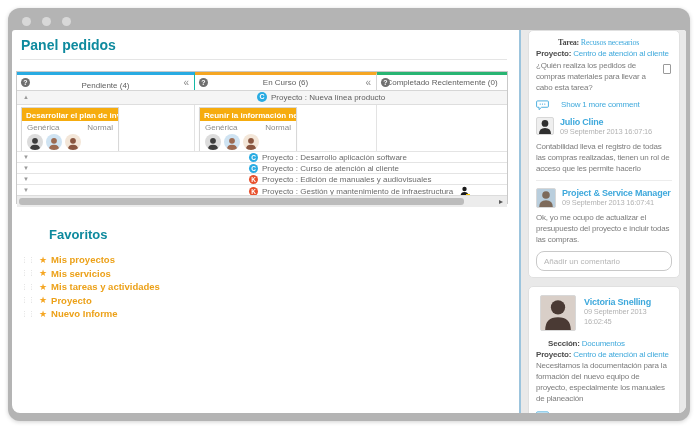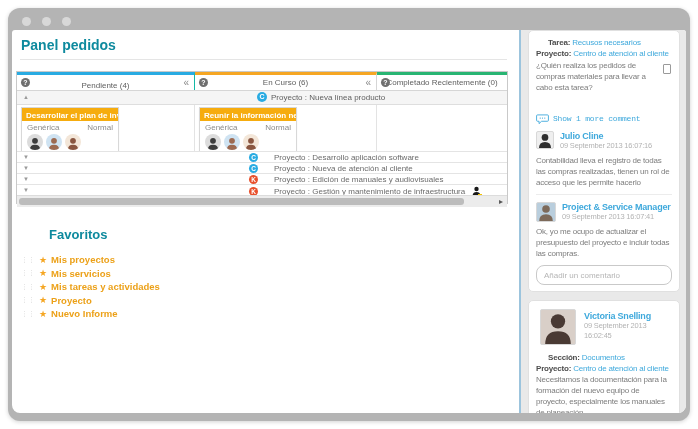--- a/index.html
+++ b/index.html
@@ -74,21 +74,21 @@
   .av { width:16px; height:16px; border-radius:50%; overflow:hidden; flex:none; display:flex; align-items:flex-end; justify-content:center; }
   .av svg { width:12px; height:13px; display:block; }
   .av-a { background:#dcdcdc; color:#3c3c3c; }
   .av-b { background:#cfe3f2; color:#9c6a52; }
   .av-c { background:#f3e6d8; color:#8a5640; }
 
   .prow { position:relative; height:11px; border-top:1px solid #e4e4e4; background:#fff; }
   .prow .tri { top:2px; }
   .prow-badge { position:absolute; left:232px; top:1px; display:flex; align-items:center; gap:4px; }
   .prow-badge .b-circle { width:9px; height:9px; line-height:9px; font-size:6.5px; }
-  .prow-label { color:#6b6b6b; font-size:8px; white-space:nowrap;margin-left:12px; }
+  .prow-label { color:#6b6b6b; font-size:8px; white-space:nowrap; }
   .walker { position:relative; width:9px; height:10px; color:#1a1a1a; margin-left:3px; }
   .walker svg { width:9px; height:10px; display:block; }
   .walker i { position:absolute; right:-1px; bottom:0; width:4px; height:2px; background:#f5c400; }
 
   .hscroll { position:relative; height:12px; background:#ececec; border-top:1px solid #dcdcdc; }
   .hthumb { position:absolute; left:2px; top:2px; width:445px; height:7px; border-radius:3px; background:#bcbcbc; }
   .harrow { position:absolute; right:4px; top:0px; font-size:8px; color:#555; line-height:11px; }
 
   
   .favorites { position:absolute; left:9px; top:197px; }
@@ -104,30 +104,30 @@
     position:absolute; left:507px; top:0; width:167px; height:100%;
     background:#e9e9e9; border-left:2px solid #9cc4dd; padding:0 6px 0 7px;
   }
   .scard {
     background:#fff; border:1px solid #e0e0e0; border-radius:5px;
     padding:6px 7px; font-size:8px; letter-spacing:-0.2px; color:#7d7d7d; line-height:11px;
   }
   .scard.first { margin-top:0; }
   .scard.second { margin-top:8px; }
   .fld { white-space:nowrap; overflow:hidden; }
-  .fld.indent1 { margin-left:12px; }
+  .fld.indent1 { margin-left:22px;font-family:Liberation Serif, serif; }
   .fld.indent2 { margin-left:12px; }
   .fld-label { font-weight:bold; color:#4d4d4d; }
   .fld-value { color:#3fa9dc; }
   .question { position:relative; padding-right:13px; margin-top:1px; }
   .board-icon {
     position:absolute; right:1px; top:4px; width:8px; height:10px;
     border:1px solid #9a9a9a; border-radius:1px; background:#fff;
   }
-  .showmore { display:flex; align-items:center; gap:4px; margin-top:20px; color:#3fa9dc; cursor:pointer;font-family:Liberation Mono, monospace; }
+  .showmore { display:flex; align-items:center; gap:12px; margin-top:6px; color:#3fa9dc; cursor:pointer; }
   .showmore svg { flex:none; }
   .comment { margin-top:7px; }
   .c-head { display:flex; gap:6px; align-items:flex-start; }
   .sq-av { flex:none; border:1px solid #d8d8d8; display:flex; align-items:flex-end; justify-content:center; overflow:hidden; }
   .sq-av svg { display:block; }
   .av-julio { width:18px; height:18px; background:#efefef; color:#2f2f2f; border-radius:2px; }
   .av-psm  { width:20px; height:20px; background:#b9cedd; color:#7d6a5a; border-radius:2px; }
   .av-vic  { width:36px; height:36px; background:#d9cfc8; color:#4a3a34; border-radius:2px; }
   .c-name { color:#3fa9dc; font-weight:bold; font-size:9px; line-height:10px; }
   .c-date { color:#b3b3b3; font-size:7.5px; line-height:10px; }
@@ -256,21 +256,21 @@
           <span class="tri">▼</span>
           <span class="prow-badge">
             <span class="b-circle" style="background-color: rgb(41, 171, 226);">C</span>
             <span class="prow-label">Proyecto : Desarrollo aplicación software</span>
           </span>
         </div>
         <div class="prow">
           <span class="tri">▼</span>
           <span class="prow-badge">
             <span class="b-circle" style="background-color: rgb(41, 171, 226);">C</span>
-            <span class="prow-label">Proyecto : Nueva de atención al cliente</span>
+            <span class="prow-label">Proyecto : Curso de atención al cliente</span>
           </span>
         </div>
         <div class="prow">
           <span class="tri">▼</span>
           <span class="prow-badge">
             <span class="b-circle" style="background-color: rgb(232, 81, 45);">K</span>
             <span class="prow-label">Proyecto : Edición de manuales y audiovisuales</span>
           </span>
         </div>
         <div class="prow">

